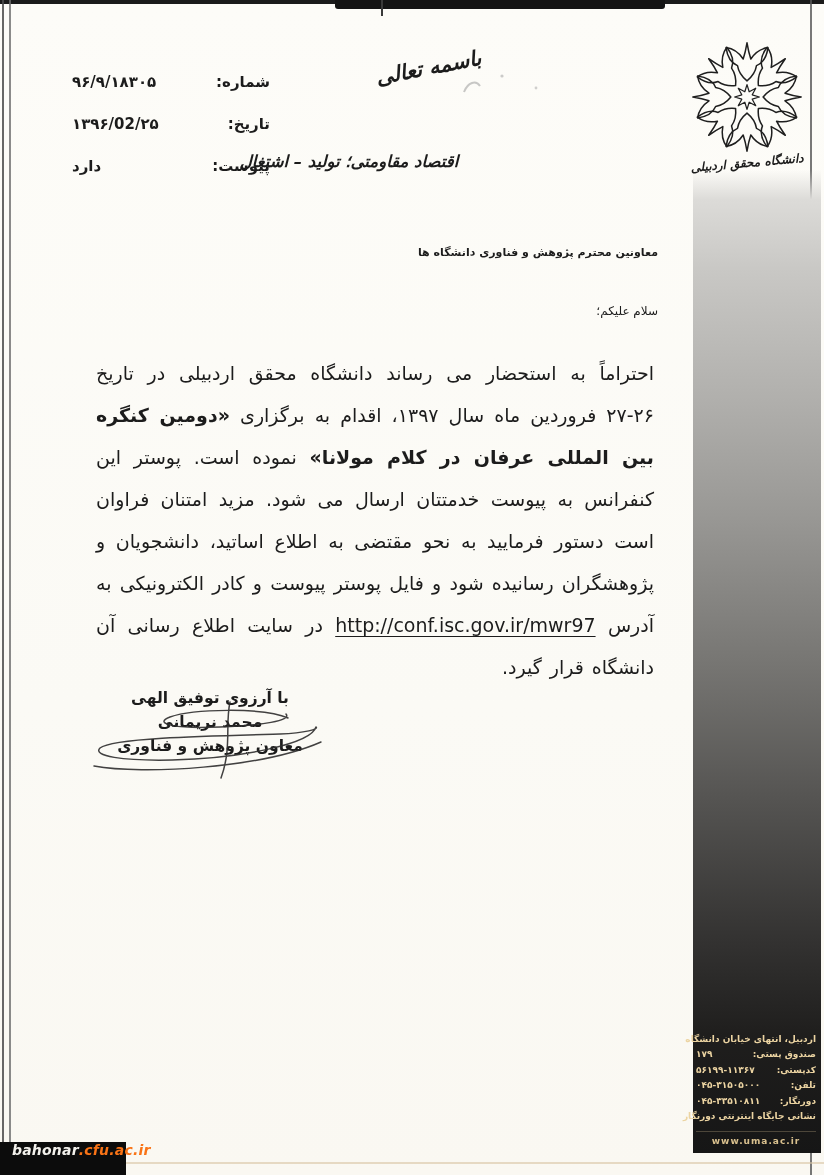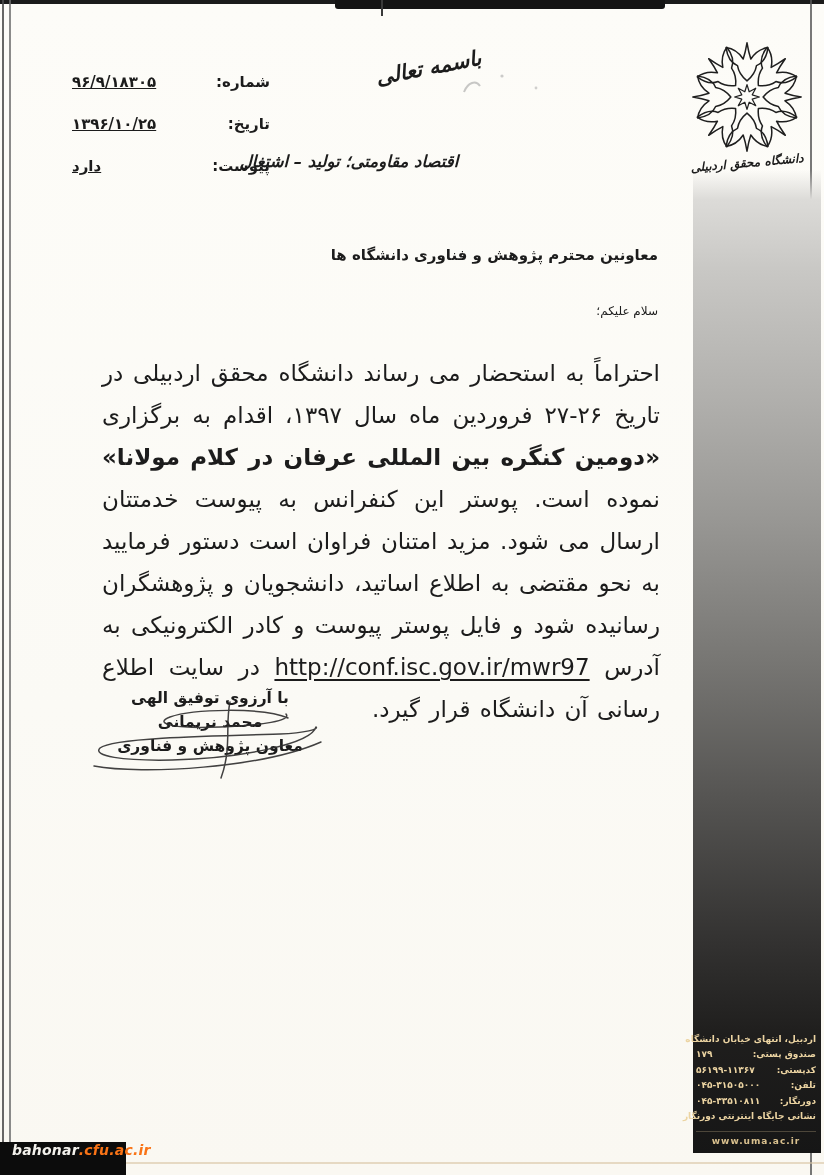--- a/index.html
+++ b/index.html
@@ -15,40 +15,40 @@
   .top-bar-thick{position:absolute;left:335px;top:0;width:330px;height:9px;background:#141414;border-radius:0 0 3px 3px;}
   .top-tick{position:absolute;left:381px;top:0;width:2px;height:16px;background:#3a3a3a;}
   .edge-left-1{position:absolute;left:2px;top:0;width:2px;height:1175px;background:#4c4c4c;opacity:.85;}
   .edge-left-2{position:absolute;left:9px;top:0;width:2px;height:1175px;background:#6e6e6e;opacity:.8;}
   .edge-right{position:absolute;left:810px;top:0;width:2px;height:1175px;background:#565656;opacity:.8;}
   .bottom-line{position:absolute;left:0;top:1162px;width:824px;height:2px;background:#d8c5a4;opacity:.6;}
 
   
   .meta{position:absolute;left:72px;top:70px;width:198px;direction:rtl;}
   .meta-row{display:flex;justify-content:space-between;align-items:baseline;margin-bottom:17px;font-size:15px;font-weight:bold;line-height:25px;}
-  .meta-row .val{font-weight:600;text-decoration:underline;}
+  .meta-row .val{font-weight:600;}
 
   
   .bismillah{position:absolute;left:372px;top:56px;width:110px;font-size:21px;font-weight:bold;font-style:italic;transform:rotate(-11deg);direction:rtl;white-space:nowrap;}
   .hand-mark{position:absolute;left:450px;top:58px;}
 
   
   .slogan{position:absolute;left:233px;top:152px;width:232px;font-size:16.5px;font-weight:bold;direction:rtl;text-align:center;white-space:nowrap;font-style:italic;}
 
   
   .logo{position:absolute;left:686px;top:40px;width:122px;text-align:center;}
   .logo svg{display:block;margin:0 auto;}
   .logo-caption{font-size:12px;font-weight:bold;font-style:italic;direction:rtl;transform:rotate(-5deg);margin-top:2px;white-space:nowrap;}
 
   
-  .recipient{position:absolute;right:166px;top:246px;font-size:15px;font-weight:bold;direction:rtl;white-space:nowrap;}
+  .recipient{position:absolute;right:166px;top:246px;font-size:11px;font-weight:bold;direction:rtl;white-space:nowrap;}
   .salutation{position:absolute;right:166px;top:304px;font-size:12px;direction:rtl;}
   .body{
-    position:absolute;left:102px;top:352px;width:558px;
-    direction:rtl;text-align:justify;font-size:23px;line-height:42px;word-spacing:2px;
+    position:absolute;left:96px;top:352px;width:558px;
+    direction:rtl;text-align:justify;font-size:19px;line-height:42px;word-spacing:2px;
   }
   .body strong{font-weight:bold;}
   .body .ltr{direction:ltr;unicode-bidi:isolate;}
   .body .url{direction:ltr;unicode-bidi:isolate;text-decoration:underline;text-underline-offset:4px;}
 
   
   .signature{position:absolute;left:98px;top:686px;width:224px;direction:rtl;text-align:center;font-size:15.5px;font-weight:bold;line-height:24px;}
   .sig-swirl{position:absolute;left:80px;top:696px;pointer-events:none;}
 
   
@@ -113,21 +113,21 @@
     </div>
   </div>
 
   <div class="meta">
     <div class="meta-row">
       <span class="lbl">شماره:</span>
       <span class="val" dir="ltr">۹۶/۹/۱۸۳۰۵</span>
     </div>
     <div class="meta-row">
       <span class="lbl">تاریخ:</span>
-      <span class="val" dir="ltr">۱۳۹۶/۱۰/۲۵</span>
+      <span class="val" dir="ltr">۱۳۹۶/02/۲۵</span>
     </div>
     <div class="meta-row">
       <span class="lbl">پیوست:</span>
       <span class="val">دارد</span>
     </div>
   </div>
 
   <div class="bismillah">باسمه تعالی</div>
   <svg class="hand-mark" width="100" height="50" viewBox="0 0 100 50">
     <path d="M14,34 C18,24 26,22 30,28" stroke="#9a9a9a" stroke-width="2" fill="none" opacity="0.55"></path>

